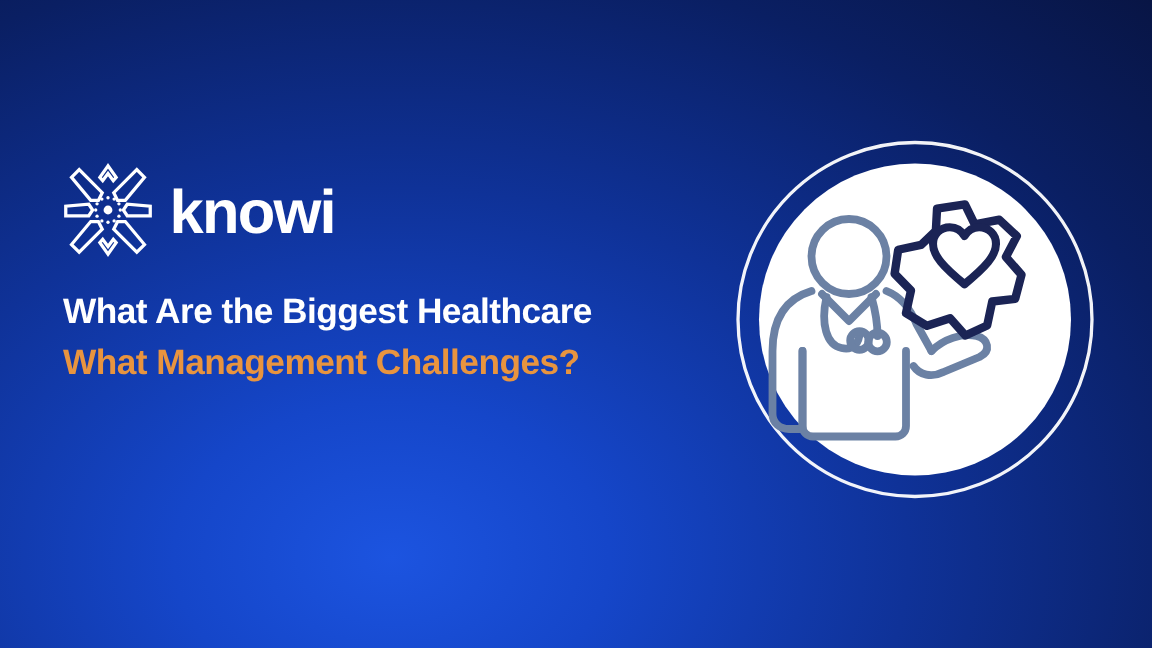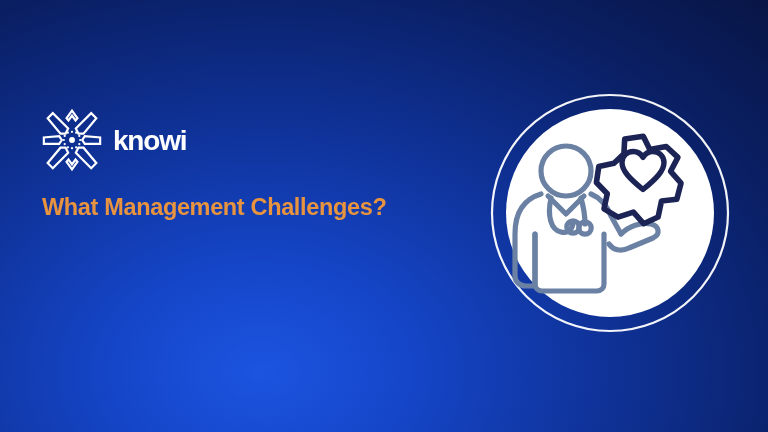--- a/index.html
+++ b/index.html
@@ -28,21 +28,21 @@
     align-items: center;
     gap: 9px;
   }
   #brand-mark {
     width: 64px;
     height: 64px;
     display: block;
   }
   #brand-word {
     color: #ffffff;
-    font-size: 28px;
+    font-size: 41px;
     font-weight: bold;
     letter-spacing: -1.2px;
     line-height: 1;
     margin-top: 2px;
   }
   
   #headline {
     position: absolute;
     left: 42px;
     top: 190px;
@@ -110,20 +110,21 @@
           <circle cx="43.6" cy="38.6" r="1.75"></circle>
           <circle cx="50" cy="50" r="4.6"></circle>
         </g>
       </svg>
     </span>
 
     <span id="brand-word">knowi</span>
   </div>
 
   <div id="headline">
+    <div class="hl-line" id="hl-line-1">What Are the Biggest Healthcare</div>
     <div class="hl-line" id="hl-line-2">What Management Challenges?</div>
   </div>
 
   <div id="illustration">
     <svg width="242" height="250" viewBox="0 0 242 250" aria-hidden="true">
 
       <circle cx="121" cy="125" r="118" fill="none" stroke="#ffffff" stroke-width="2.2" opacity="0.95"></circle>
 
       <circle cx="121" cy="125" r="104" fill="#ffffff"></circle>
 

